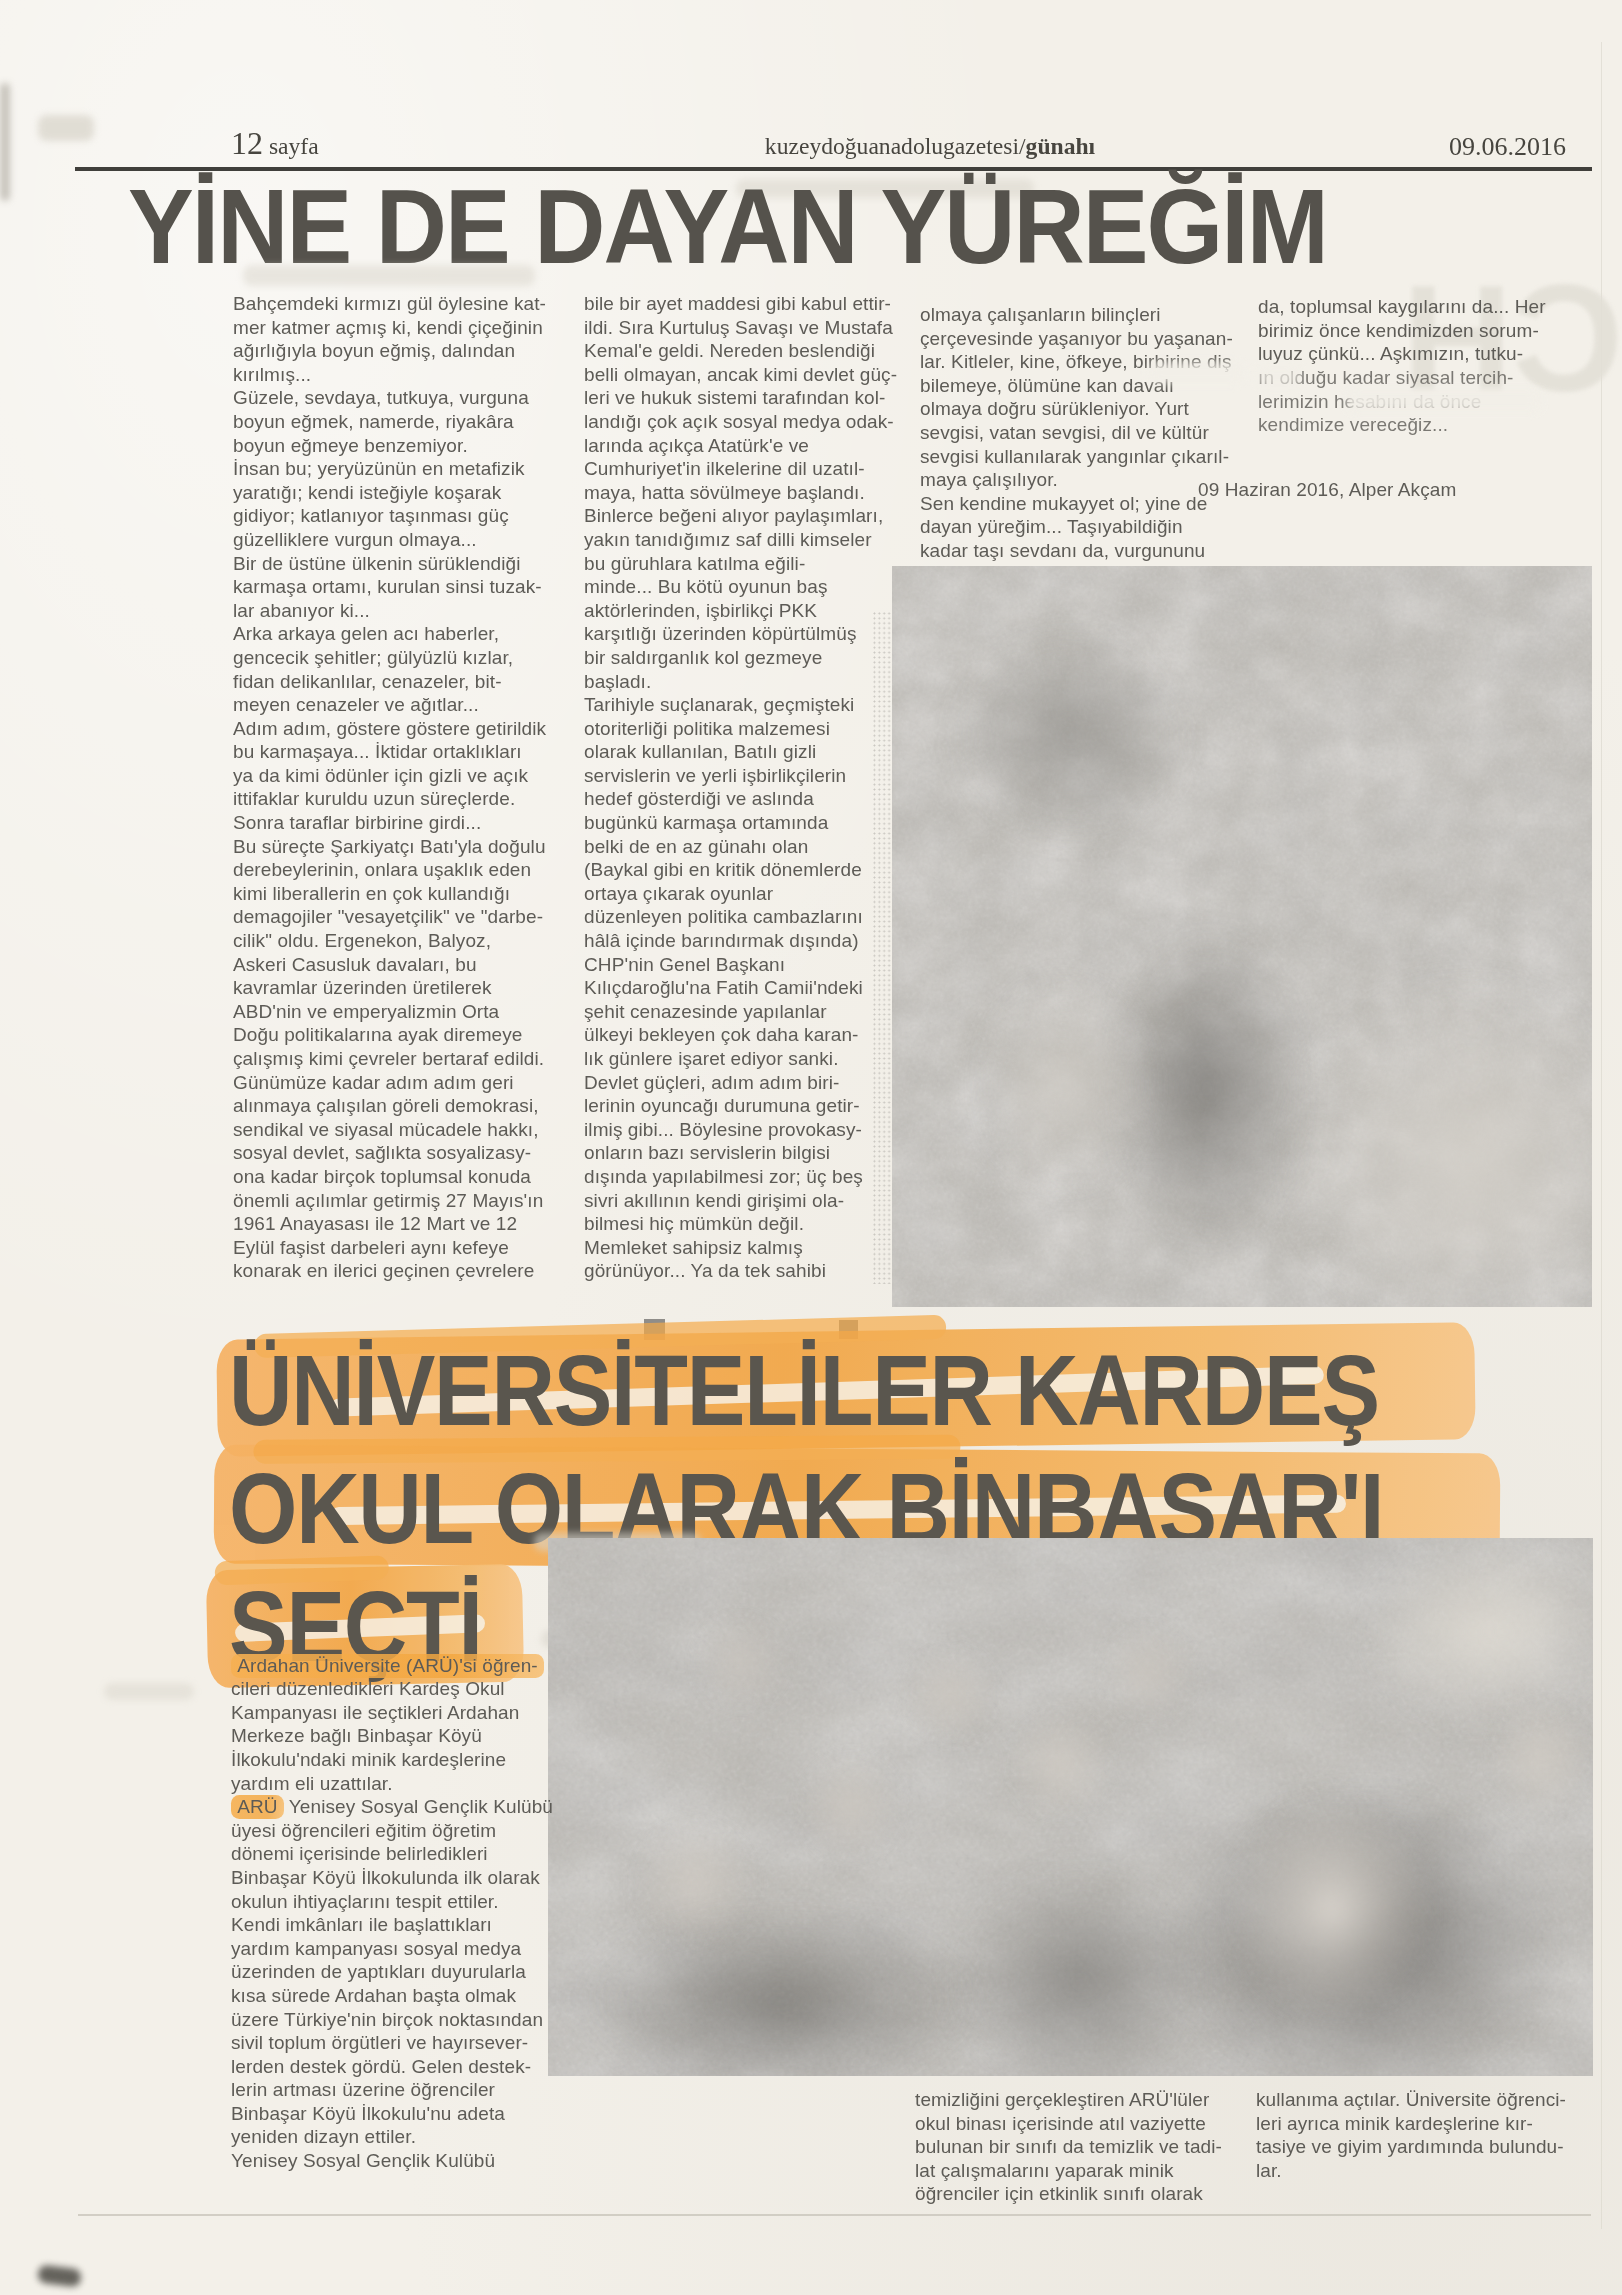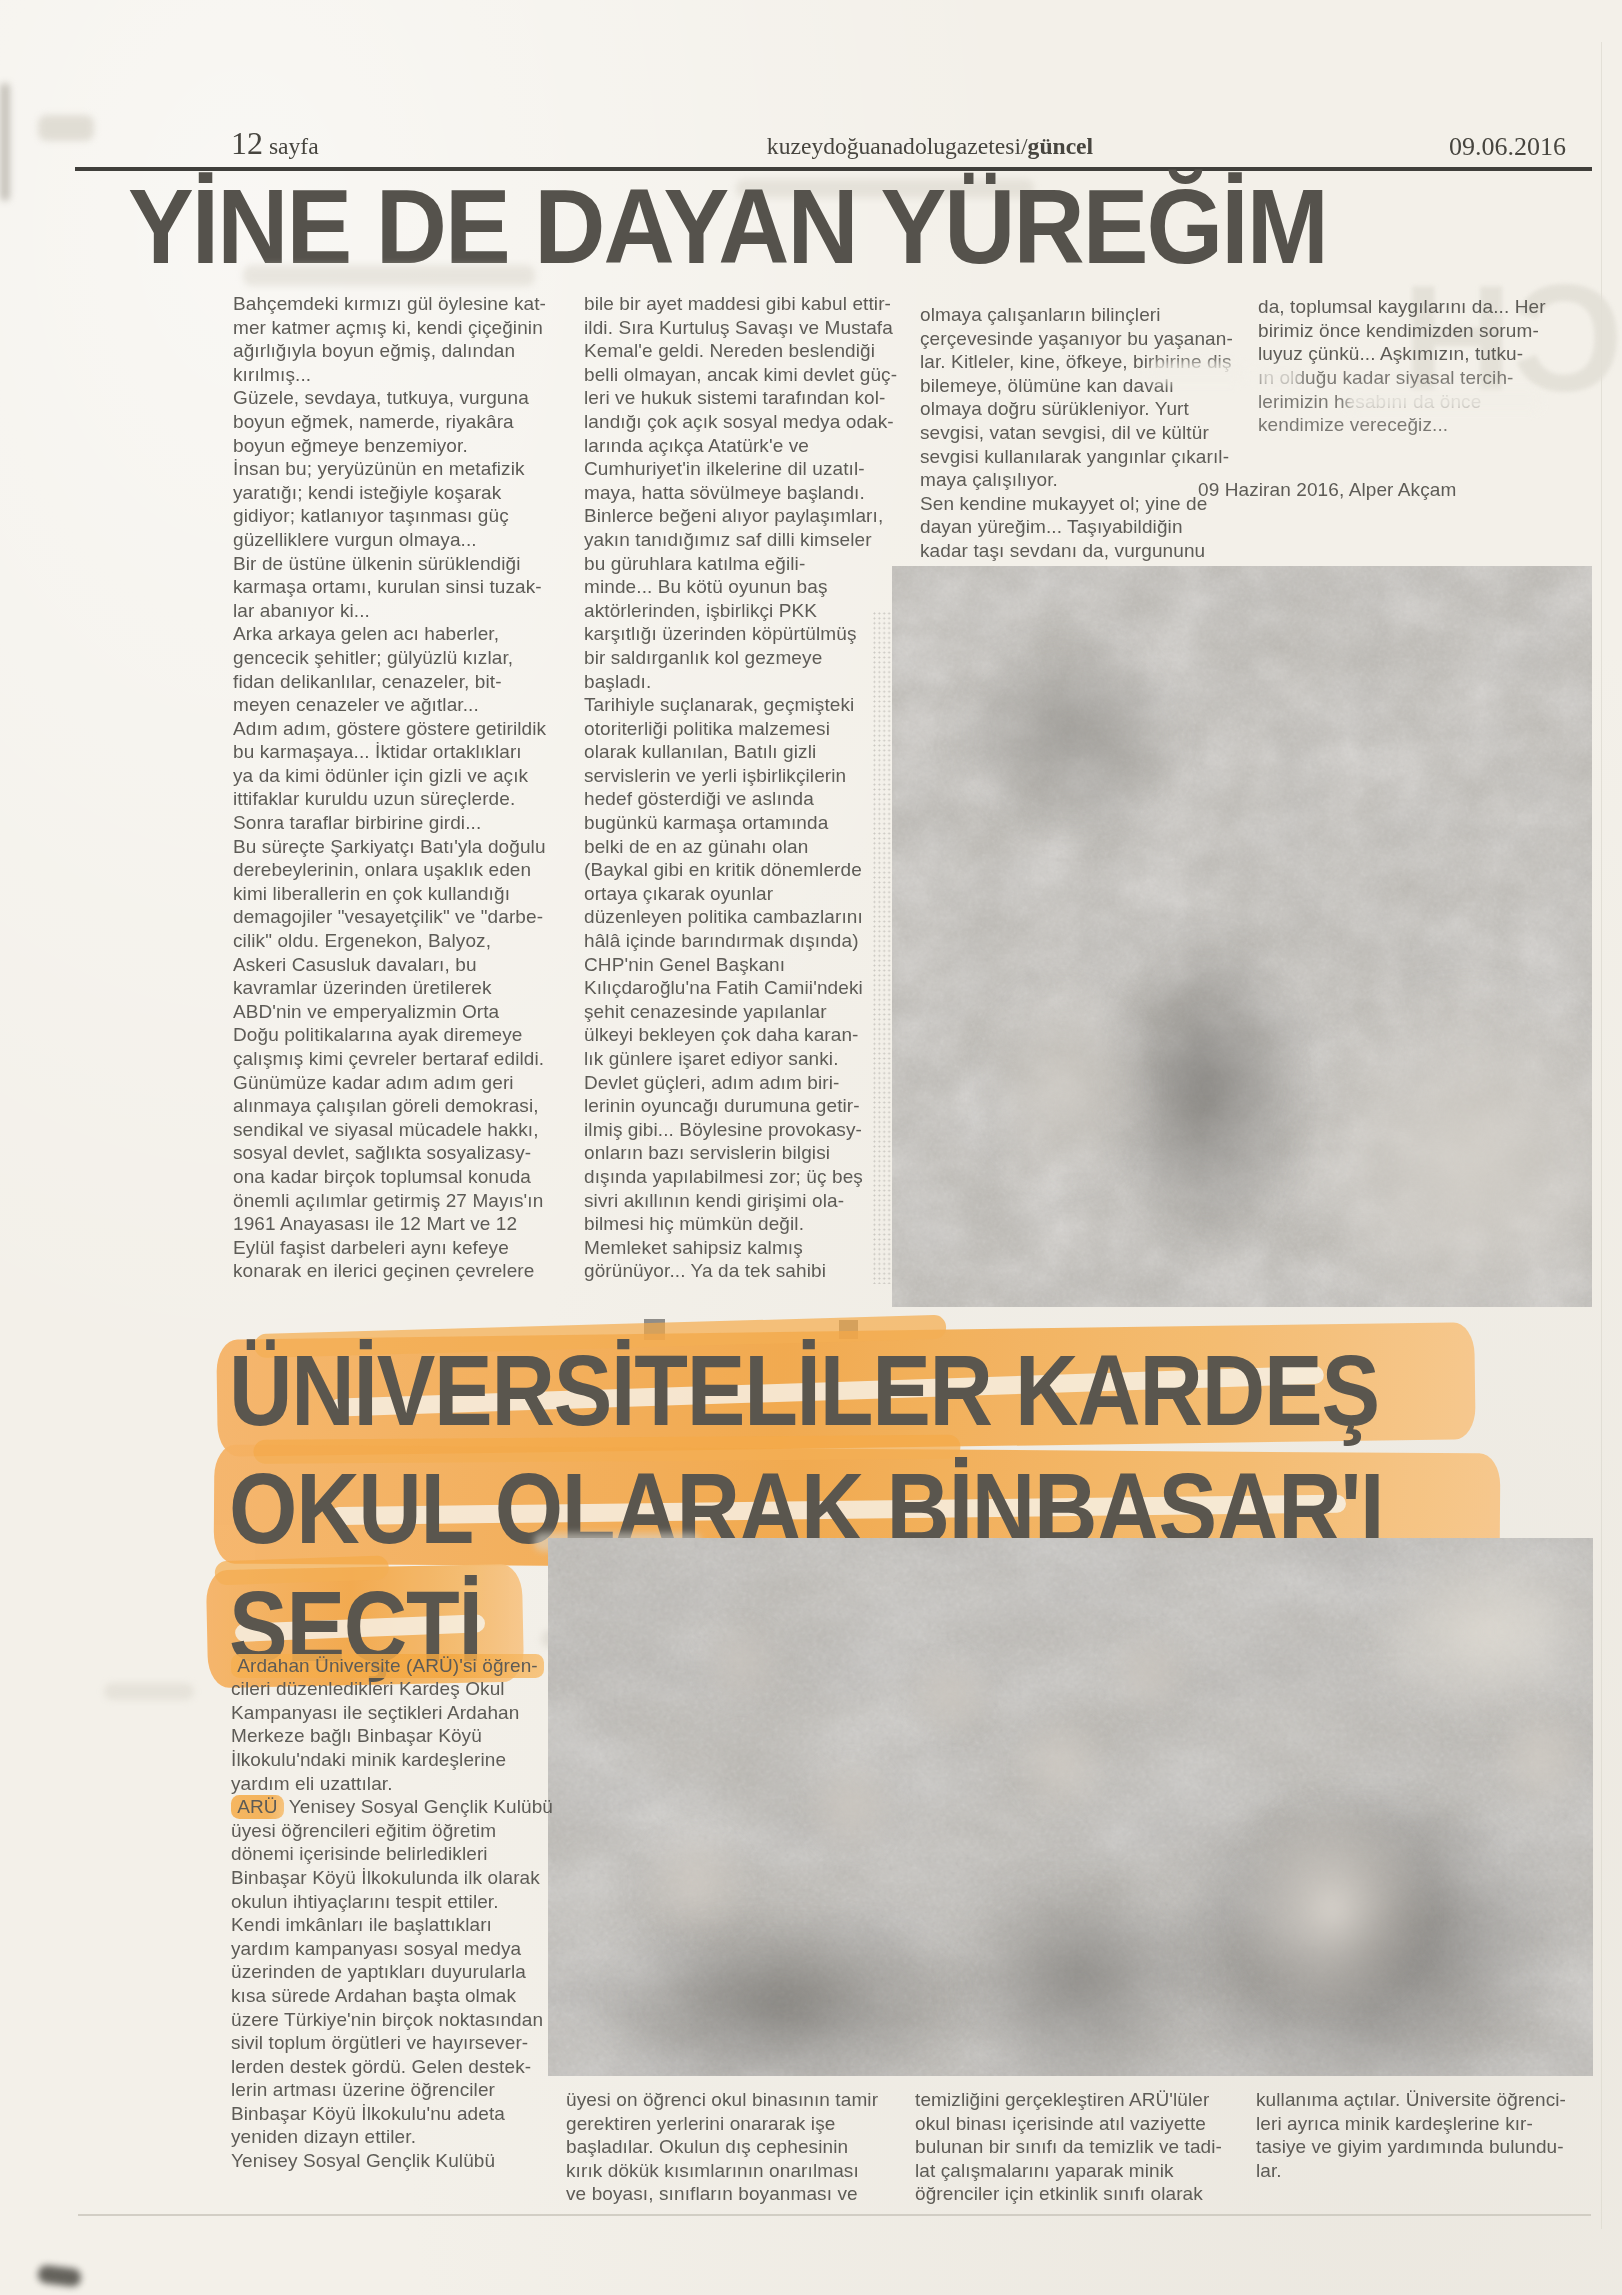--- a/index.html
+++ b/index.html
@@ -45,21 +45,21 @@
   <div class="smudge" style="left:0;top:120;left:0px;top:83px;width:9.7px;height:118px;background:#b7b3aa;"></div>
   <div class="smudge" style="left:38px;top:115px;width:56px;height:26px;"></div>
   <div class="smudge" style="left:38px;top:2267px;width:43px;height:18px;background:#55534d;opacity:.9;transform:rotate(7deg);"></div>
   <div class="abs" style="left:1601px;top:42px;width:1.4px;height:2187px;background:#dcd8cf;opacity:.7;"></div>
 
   <div class="abs serif" style="left:231px;top:125px;font-size:23.6px;">
     <span style="font-size:32px;font-weight:normal;">12</span>
     <span>sayfa</span>
   </div>
   <div class="abs serif" style="left:708px;top:133px;width:444px;text-align:center;font-size:23.6px;">
-    <span>kuzeydoğuanadolugazetesi/</span><span style="font-weight:bold;">güncel</span>
+    <span>kuzeydoğuanadolugazetesi/</span><span style="font-weight:bold;">günahı</span>
   </div>
   <div class="abs serif" style="left:1449px;top:132px;font-size:26px;">09.06.2016</div>
   <div class="abs smudge" style="left:736px;top:179px;width:298px;height:19.4px;opacity:.55;"></div>
   <div class="abs rule" style="left:75px;top:167px;width:1517px;height:4.2px;"></div>
 
   <div class="abs headline h1" style="left:128px;top:175px;">YİNE DE DAYAN YÜREĞİM</div>
   <div class="bleed" style="left:1402px;top:250px;font-size:153px;">CH</div>
   <div class="smudge" style="left:243px;top:265px;width:292px;height:21px;opacity:.5;"></div>
 
   <div class="abs bodytext" style="left:233px;top:292px;width:332px;">Bahçemdeki kırmızı gül öylesine kat-
@@ -267,25 +267,20 @@
 kısa sürede Ardahan başta olmak
 üzere Türkiye'nin birçok noktasından
 sivil toplum örgütleri ve hayırsever-
 lerden destek gördü. Gelen destek-
 lerin artması üzerine öğrenciler
 Binbaşar Köyü İlkokulu'nu adeta
 yeniden dizayn ettiler.
 Yenisey Sosyal Gençlik Kulübü</span>
   </div>
 
-  <div class="abs bodytext" style="left:566px;top:2088px;width:328px;">üyesi on öğrenci okul binasının tamir
-gerektiren yerlerini onararak işe
-başladılar. Okulun dış cephesinin
-kırık dökük kısımlarının onarılması
-ve boyası, sınıfların boyanması ve</div>
   <div class="abs bodytext" style="left:915px;top:2088px;width:329px;">temizliğini gerçekleştiren ARÜ'lüler
 okul binası içerisinde atıl vaziyette
 bulunan bir sınıfı da temizlik ve tadi-
 lat çalışmalarını yaparak minik
 öğrenciler için etkinlik sınıfı olarak</div>
   <div class="abs bodytext" style="left:1256px;top:2088px;width:342px;">kullanıma açtılar. Üniversite öğrenci-
 leri ayrıca minik kardeşlerine kır-
 tasiye ve giyim yardımında bulundu-
 lar.</div>
 

